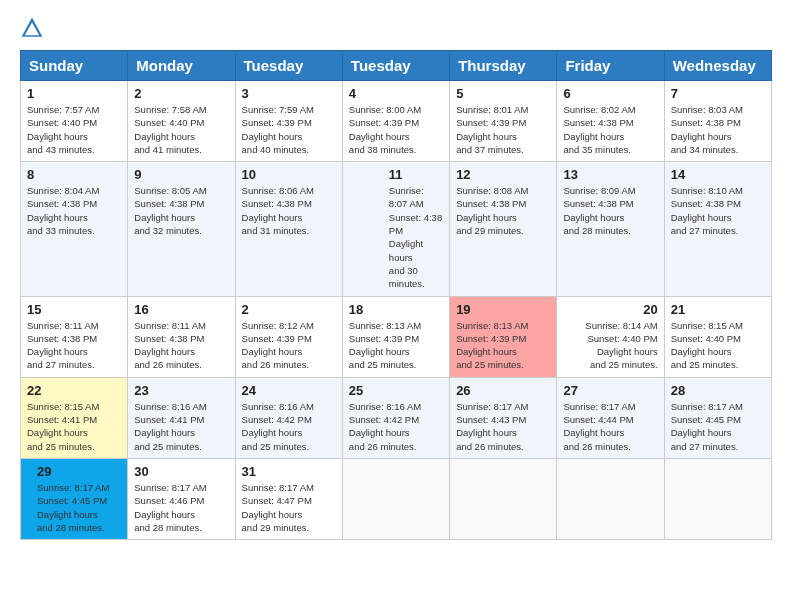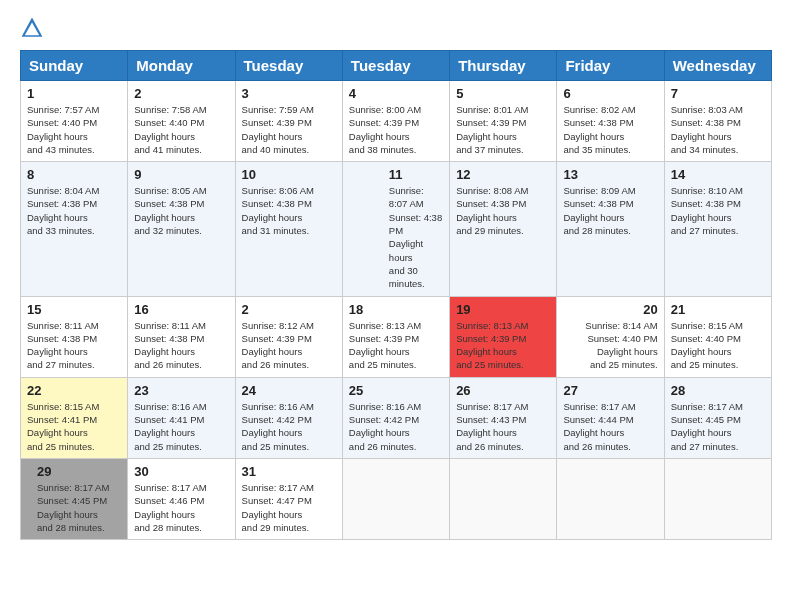--- a/index.html
+++ b/index.html
@@ -286,21 +286,21 @@
         </td>
         <td style="background: rgb(255, 255, 255);">
           <span class="day-number">18</span>
         <div class="day-info">
           Sunrise: 8:13 AM<br>
           Sunset: 4:39 PM<br>
           Daylight hours<br>
           and 25 minutes.
         </div>
         </td>
-        <td style="background: #ef4444;">
+        <td style="background: #fca5a5;">
           <span class="day-number">19</span>
         <div class="day-info">
           Sunrise: 8:13 AM<br>
           Sunset: 4:39 PM<br>
           Daylight hours<br>
           and 25 minutes.
         </div>
         </td>
         <td style="background: rgb(255, 255, 255); text-align: right;">
           <span class="day-number">20</span>
@@ -380,21 +380,21 @@
           <span class="day-number">28</span>
         <div class="day-info">
           Sunrise: 8:17 AM<br>
           Sunset: 4:45 PM<br>
           Daylight hours<br>
           and 27 minutes.
         </div>
         </td>
       </tr>
       <tr>
-        <td style="background: #a3a3a3; padding-left: 16px;">
+        <td style="background: #0ea5e9; padding-left: 16px;">
           <span class="day-number">29</span>
         <div class="day-info">
           Sunrise: 8:17 AM<br>
           Sunset: 4:45 PM<br>
           Daylight hours<br>
           and 28 minutes.
         </div>
         </td>
         <td style="background: rgb(255, 255, 255);">
           <span class="day-number">30</span>

